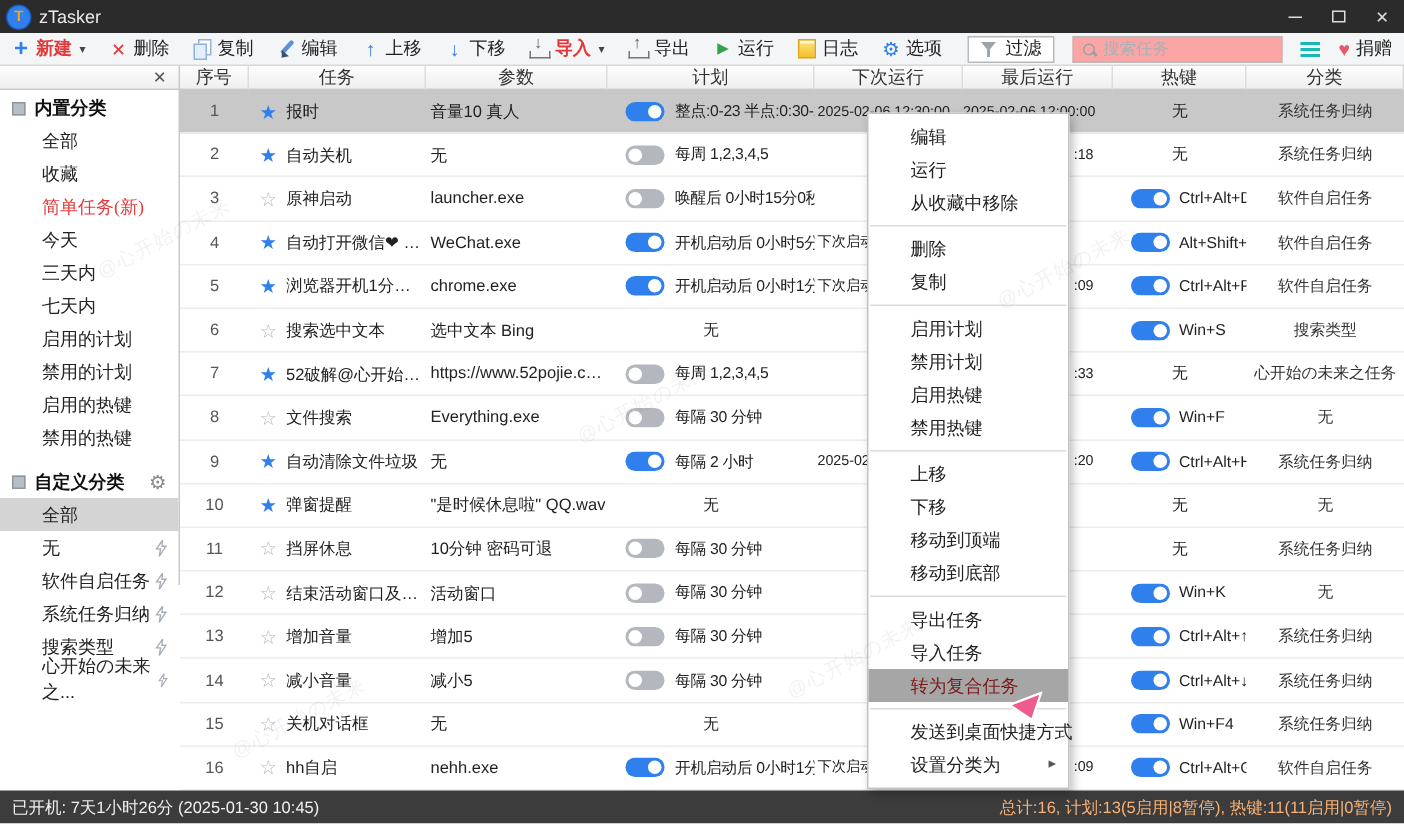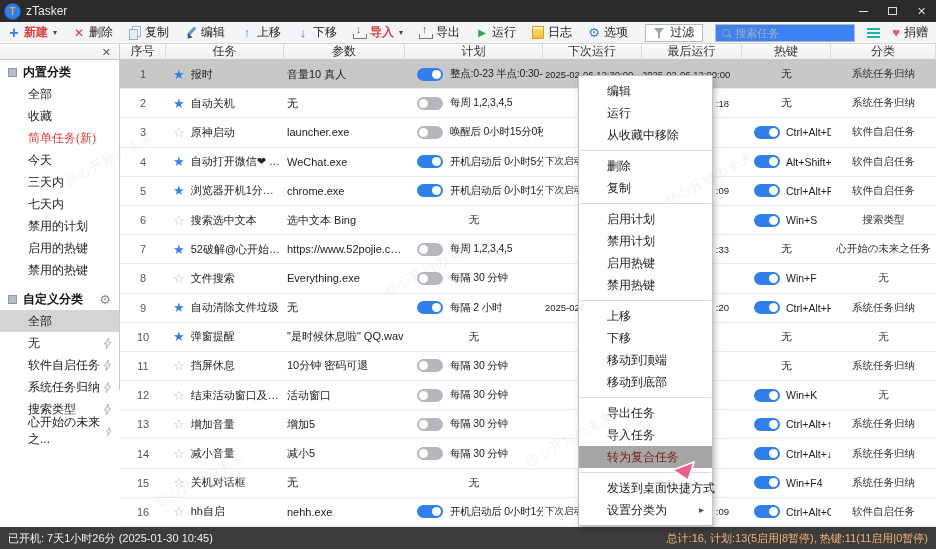--- a/index.html
+++ b/index.html
@@ -38,21 +38,21 @@
   .ic-import,.ic-export { position:relative; width:13px; height:13px; }
   .ic-import::before { content:"↓"; position:absolute; left:3px; top:-3px; font-size:11px; font-weight:bold; color:#666; }
   .ic-export::before { content:"↑"; position:absolute; left:3px; top:-3px; font-size:11px; font-weight:bold; color:#666; }
   .ic-import::after,.ic-export::after { content:""; position:absolute; left:0; bottom:0; width:12px; height:4px; border:1px solid #777; border-top:none; }
   .ic-log { width:10px; height:13px; border:1px solid #d9a514; background:linear-gradient(#fde27a,#f6c12c); box-shadow:inset 0 2px 0 rgba(255,255,255,.7); }
   #toolbar-right { margin-left:auto; display:flex; align-items:center; gap:12px; padding-right:8px; }
   #filter-btn { display:flex; align-items:center; gap:5px; border:1px solid #b9b9b9; background:#fff; height:18px; padding:0 8px; }
   .ic-funnel { position:relative; width:11px; height:11px; }
   .ic-funnel::before { content:""; position:absolute; left:0; top:1px; border-left:5px solid transparent; border-right:5px solid transparent; border-top:6px solid #9aa5ad; }
   .ic-funnel::after { content:""; position:absolute; left:4px; top:6px; width:2px; height:5px; background:#9aa5ad; }
-  #search-box { display:flex; align-items:center; gap:5px; border:1px solid #b9b9b9; background:#3b82f6; width:140px; height:18px; padding:0 6px; }
+  #search-box { display:flex; align-items:center; gap:5px; border:1px solid #b9b9b9; background:#fca5a5; width:140px; height:18px; padding:0 6px; }
   .ic-mag { width:8px; height:8px; border:1.5px solid #9aa0a6; border-radius:50%; position:relative; flex:none; }
   .ic-mag::after { content:""; position:absolute; width:4px; height:1.5px; background:#9aa0a6; transform:rotate(45deg); right:-3px; bottom:-1px; }
   #search-input { border:none; outline:none; width:100%; font-size:11px; font-family:inherit; color:#333; background:transparent; }
   #search-input::placeholder { color:#aab0b6; }
   .ic-hamb { width:13px; height:2px; background:#19b8b4; box-shadow:0 4px 0 #19b8b4, 0 8px 0 #19b8b4; margin-bottom:8px; }
   #donate { display:flex; align-items:center; gap:4px; }
   .ic-heart { color:#e8566d; font-size:13px; }
 
   
   #header-row { position:absolute; left:0; top:44px; width:936px; height:16px; display:flex; background:linear-gradient(#fdfdfd,#efefef); border-bottom:1px solid #c9c9c9; }
@@ -254,20 +254,25 @@
     <span class="side-label">三天内</span>
     <span class="spacer"></span>
 
   </div>
       <div class="side-item">
     <span class="side-label">七天内</span>
     <span class="spacer"></span>
 
   </div>
       <div class="side-item">
+    <span class="side-label">启用的计划</span>
+    <span class="spacer"></span>
+
+  </div>
+      <div class="side-item">
     <span class="side-label">禁用的计划</span>
     <span class="spacer"></span>
 
   </div>
       <div class="side-item">
     <span class="side-label">启用的热键</span>
     <span class="spacer"></span>
 
   </div>
       <div class="side-item">

